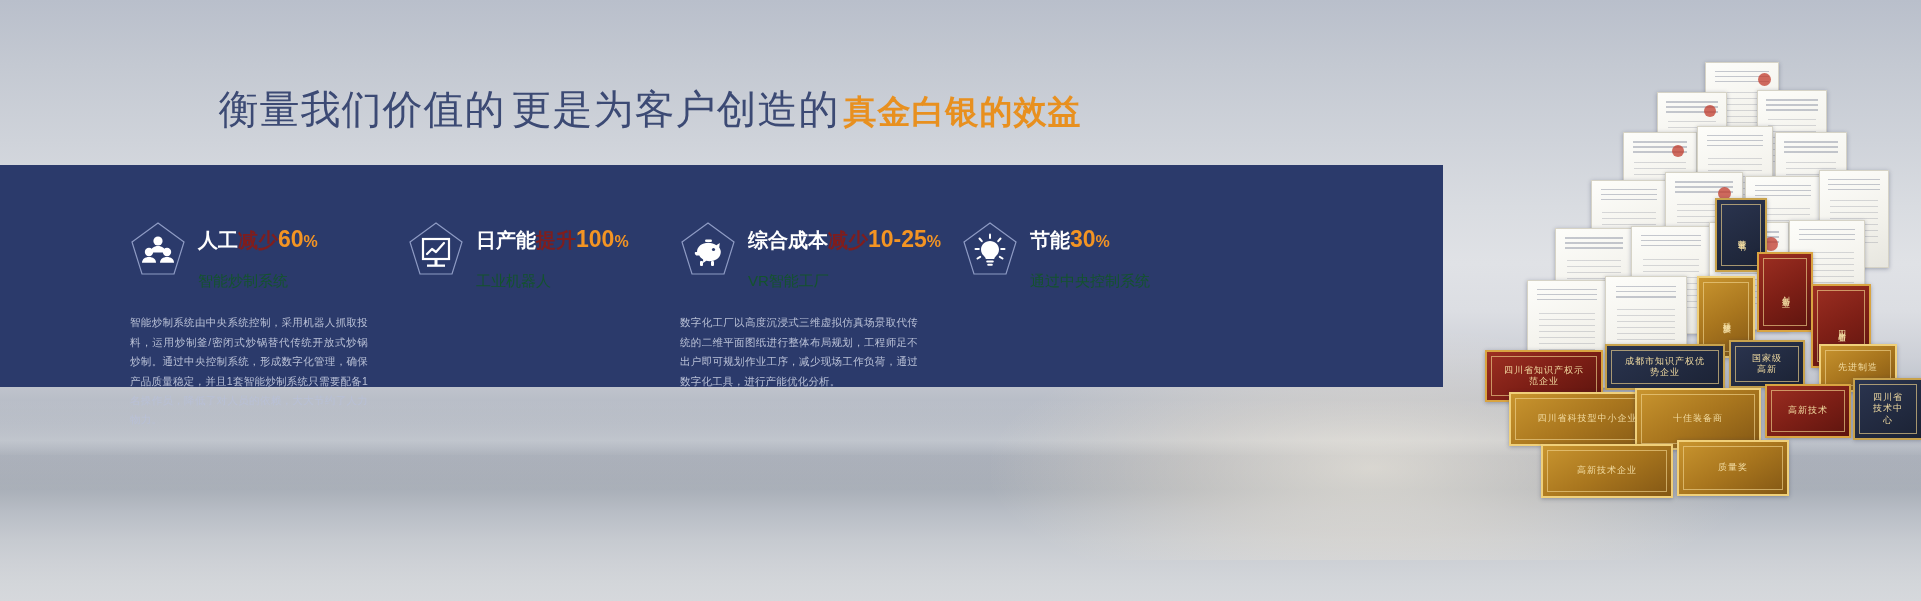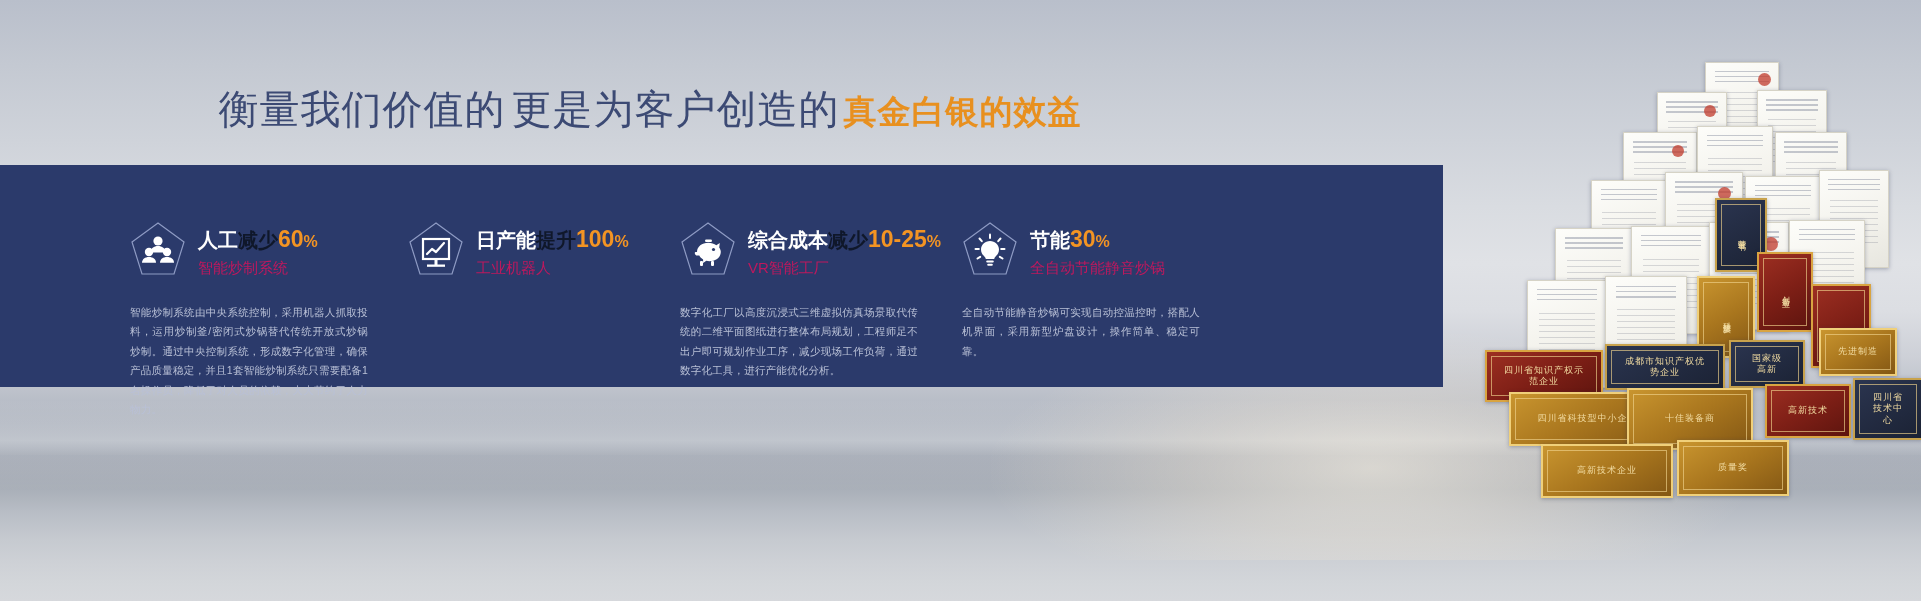--- a/index.html
+++ b/index.html
@@ -91,25 +91,25 @@
 
   .pent {
     width:56px; height:58px; flex:0 0 56px; margin-right:12px; position:relative; top:-2px;
   }
   .pent svg { display:block; }
 
   .feat-titles { padding-top:4px; }
   .feat-title {
     font-size:20px; font-weight:700; color:#ffffff; line-height:1.1; white-space:nowrap;
   }
-  .feat-title .amber { color:#0f172a; }
+  .feat-title .amber { color:#7f1d1d; }
   .feat-title .num { font-size:23px; font-weight:700; color:#f39423; letter-spacing:0px; }
   .feat-title .pct { font-size:16px; font-weight:700; color:#f39423; }
   .feat-sub {
-    margin-top:7px; font-size:15px; color:#be185d; font-weight:400; white-space:nowrap;
+    margin-top:20px; font-size:15px; color:#14532d; font-weight:400; white-space:nowrap;
   }
 
   .feat-desc {
     margin-top:22px; width:238px;
     font-size:10.5px; line-height:1.85; color:#b9c0d6;
     text-align:justify; letter-spacing:.2px;
   }
 
   
   .certs { position:absolute; right:-4px; top:40px; width:620px; height:480px; }
@@ -195,32 +195,32 @@
     <div class="cert plaque" style="left:506px; top:244px; width:60px; height:84px;">
         <span class="pl-in">四川省名企</span>
       </div>
 
     <div class="cert plaque dark" style="left:300px; top:304px; width:120px; height:46px;">
         <span class="pl-in horiz">成都市知识产权优势企业</span>
       </div>
     <div class="cert plaque dark" style="left:424px; top:300px; width:76px; height:48px;">
         <span class="pl-in horiz">国家级高新</span>
       </div>
-    <div class="cert plaque gold" style="left:514px; top:288px; width:78px; height:48px;">
+    <div class="cert plaque gold" style="left:514px; top:304px; width:78px; height:48px;">
         <span class="pl-in horiz">先进制造</span>
       </div>
 
     <div class="cert plaque" style="left:180px; top:310px; width:118px; height:52px;">
         <span class="pl-in horiz">四川省知识产权示范企业</span>
       </div>
 
     <div class="cert plaque gold" style="left:204px; top:352px; width:157px; height:54px;">
         <span class="pl-in horiz">四川省科技型中小企业</span>
       </div>
-    <div class="cert plaque gold" style="left:322px; top:348px; width:126px; height:62px;">
+    <div class="cert plaque gold" style="left:330px; top:348px; width:126px; height:62px;">
         <span class="pl-in horiz">十佳装备商</span>
       </div>
     <div class="cert plaque" style="left:460px; top:344px; width:86px; height:54px;">
         <span class="pl-in horiz">高新技术</span>
       </div>
     <div class="cert plaque dark" style="left:548px; top:338px; width:70px; height:62px;">
         <span class="pl-in horiz">四川省技术中心</span>
       </div>
 
     <div class="cert plaque gold" style="left:236px; top:404px; width:132px; height:54px;">
@@ -328,20 +328,19 @@
               <line x1="42.5" y1="28" x2="39.2" y2="28"></line>
               <line x1="15.5" y1="37.5" x2="18.2" y2="35.8"></line>
               <line x1="40.5" y1="37.5" x2="37.8" y2="35.8"></line>
             </g>
           </svg>
         </span>
         <span class="feat-titles">
           <span class="feat-title">
             <span>节能</span><span class="amber"></span><span class="num">30</span><span class="pct">%</span>
           </span>
-          <span class="feat-sub" style="display:block">全自动节能静音炒锅</span>
-        </span>
-      </div>
-      <div class="feat-desc">全自动节能静音炒锅可实现自动控温控时，搭配人机界面，采用新型炉盘设计，操作简单、稳定可靠。</div>
+          <span class="feat-sub" style="display:block">通过中央控制系统</span>
+        </span>
+      </div>
     </div>
 
   </div>
 </div>
 
 </body></html>

